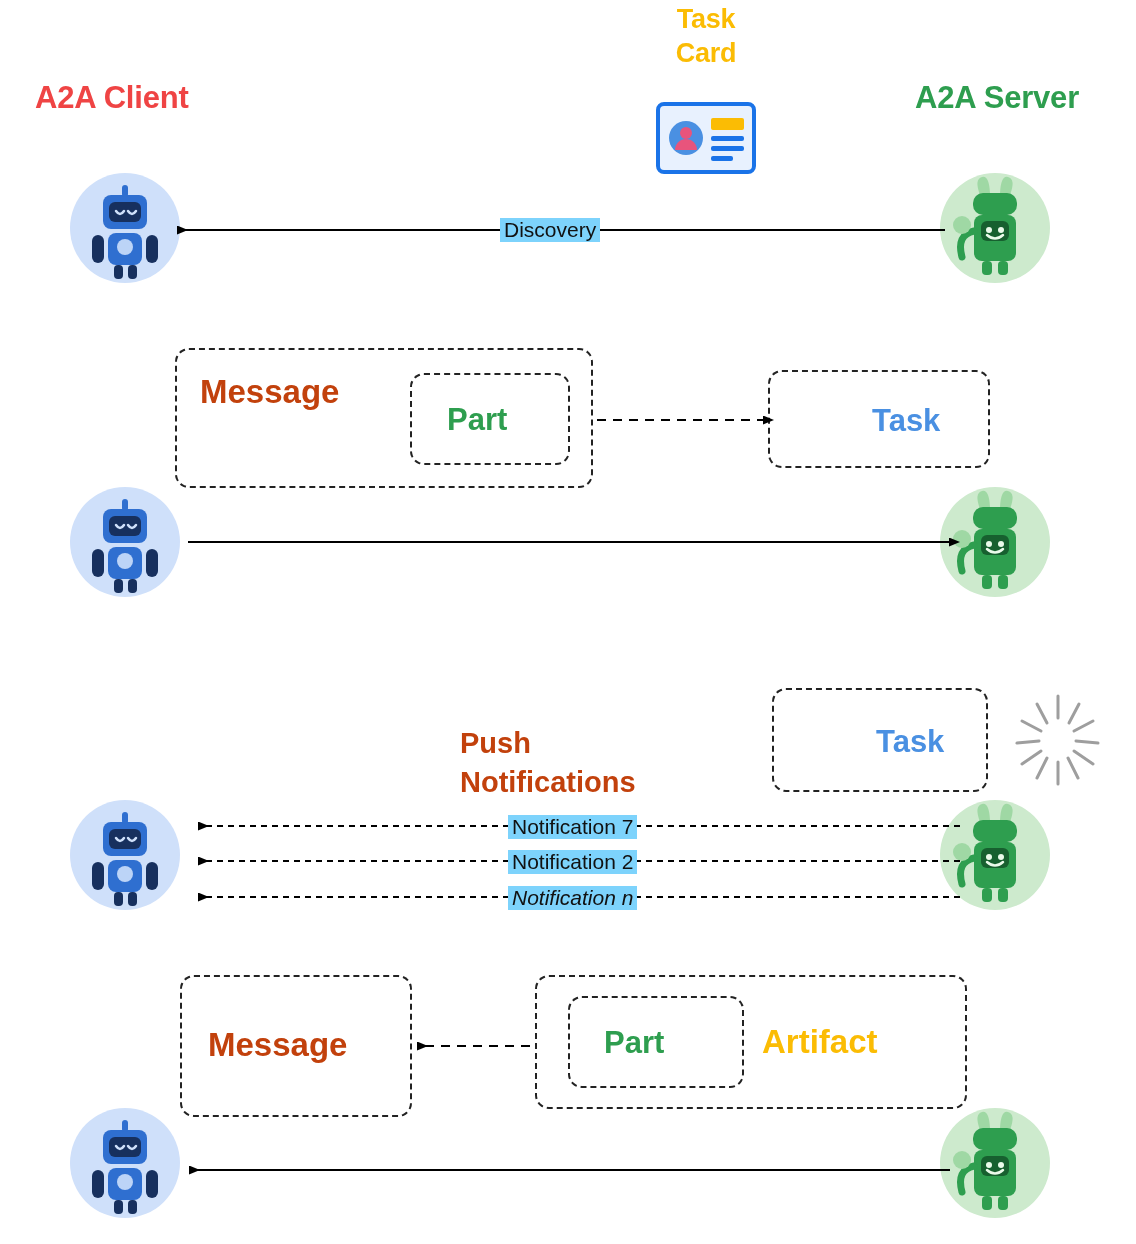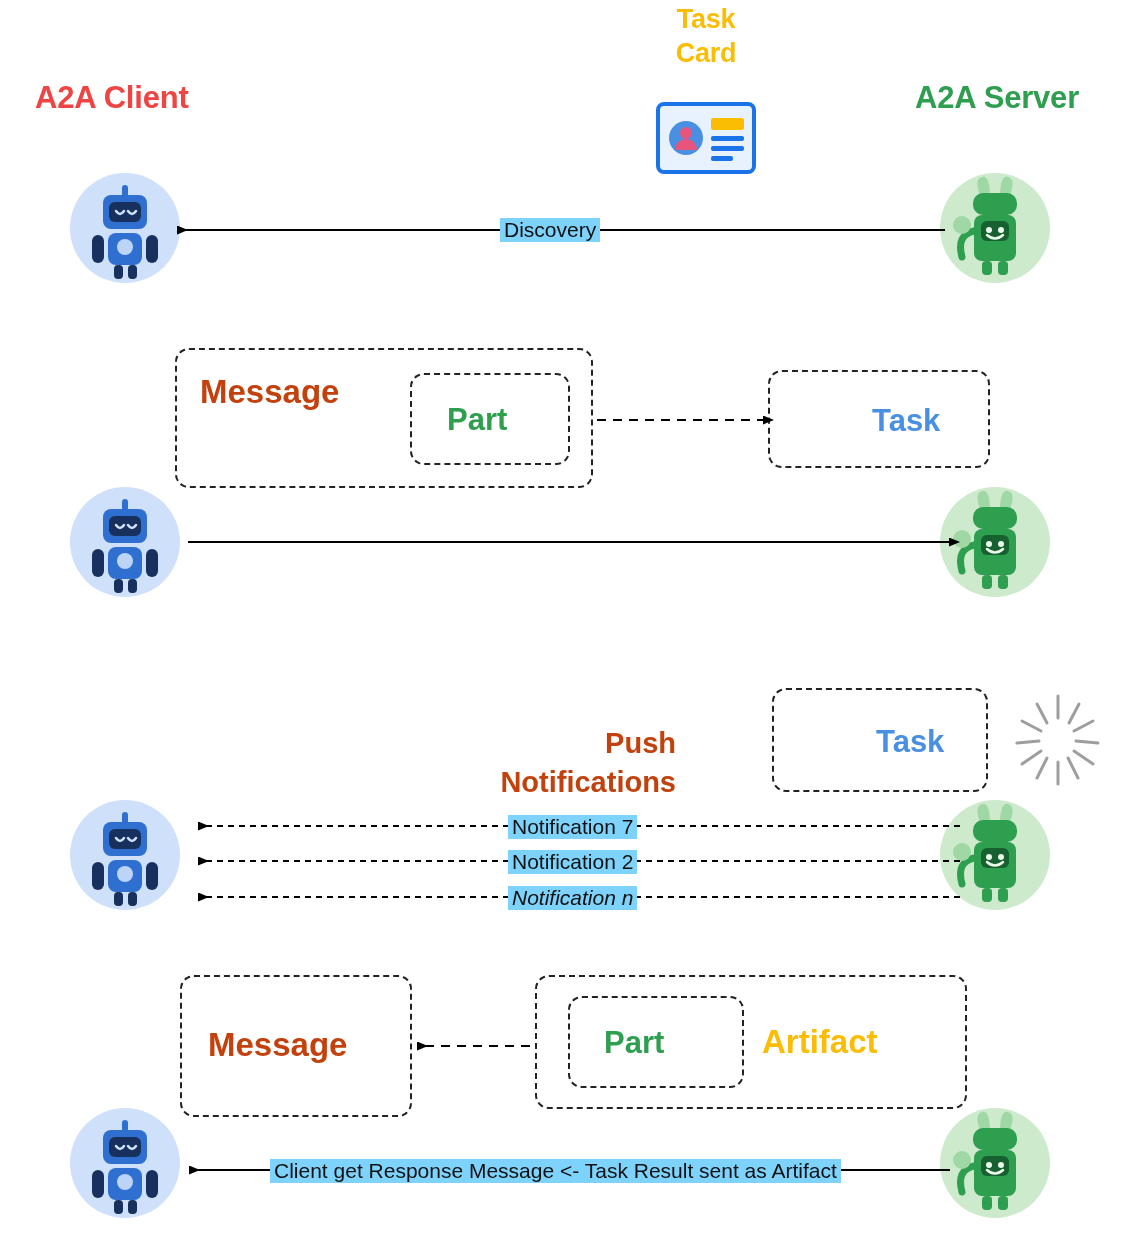--- a/index.html
+++ b/index.html
@@ -197,21 +197,21 @@
   </div>
 
   <div class="box" style="left:175px;top:348px;width:418px;height:140px;"></div>
   <div class="boxlabel t-red" style="left:200px;top:373px;font-size:33px;">Message</div>
   <div class="box" style="left:410px;top:373px;width:160px;height:92px;"></div>
   <div class="boxlabel t-green" style="left:447px;top:402px;font-size:31px;">Part</div>
 
   <div class="box" style="left:768px;top:370px;width:222px;height:98px;"></div>
   <div class="boxlabel t-blue" style="left:836px;top:403px;font-size:31px;">Task</div>
 
-  <div class="boxlabel t-red" style="left:460px;top:724px;font-size:29px;width:216px;text-align:right;line-height:1.35;">
+  <div class="boxlabel t-red" style="left:460px;top:724px;font-size:29px;width:216px;text-align:left;line-height:1.35;">
     <span>Push</span><br>
     <span>Notifications</span>
   </div>
 
   <div class="box" style="left:772px;top:688px;width:216px;height:104px;"></div>
   <div class="boxlabel t-blue" style="left:840px;top:724px;font-size:31px;">Task</div>
 
   <div class="spark">
     <svg viewBox="0 0 100 100" width="100" height="100">
       <g stroke="#9e9e9e" stroke-width="3" stroke-linecap="round">
@@ -263,15 +263,14 @@
 
     <line x1="950" y1="1170" x2="190" y2="1170" stroke="#000" stroke-width="2.2" marker-end="url(#arrL)"></line>
   </svg>
 
   <div class="linelabel" style="left:500px;top:218px;">Discovery</div>
 
   <div class="linelabel" style="left:508px;top:815px;">Notification 7</div>
   <div class="linelabel" style="left:508px;top:850px;">Notification 2</div>
   <div class="linelabel" style="left:508px;top:886px;font-style:italic;">Notification n</div>
 
-  <div class="linelabel" style="left:270px;top:1159px;">Client get Response Message &lt;- Task Result sent as Artifact</div>
 
 </div>
 
 </body></html>

